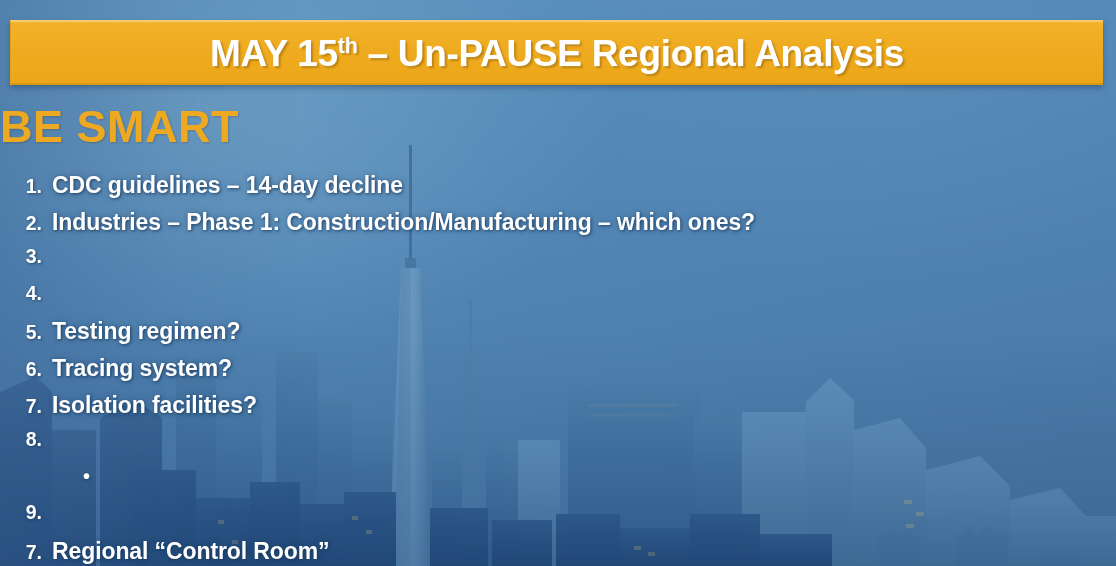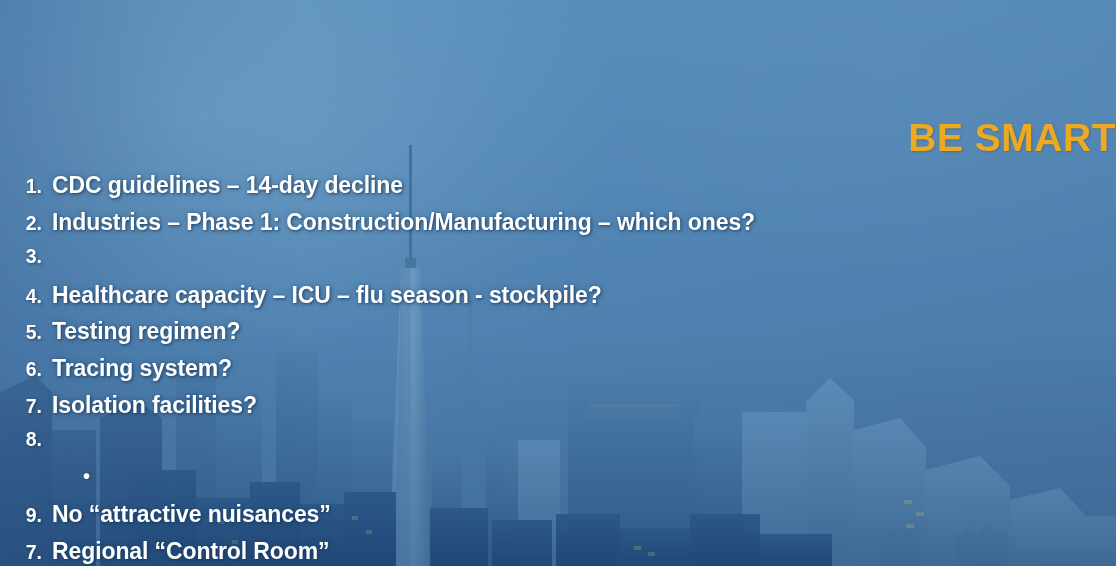--- a/index.html
+++ b/index.html
@@ -73,25 +73,25 @@
   }
   #title-text .sup {
     font-size: 0.58em;
     vertical-align: super;
     line-height: 0;
   }
 
   
   #subtitle {
     position: absolute;
-    top: 116px;
+    top: 101px;
     left: 0;
     width: 1116px;
-    text-align: right;
-    font-size: 39px;
+    text-align: left;
+    font-size: 45px;
     font-weight: bold;
     color: #eda922;
     letter-spacing: 0.5px;
     text-shadow: 1px 1px 2px rgba(60,40,10,0.25);
   }
 
   
   #list {
     position: absolute;
     left: 0;
@@ -241,38 +241,42 @@
       <rect x="588" y="404" width="90" height="3" opacity="0.25"></rect>
       <rect x="588" y="414" width="90" height="3" opacity="0.18"></rect>
     </g>
 
     </svg>
     <div></div>
 
   <div class="scrim-left"></div>
   <div class="scrim-bottom"></div>
 
+  <div id="title-bar">
+    <div id="title-text">
+      <span>MAY 15</span><span class="sup">th</span><span> – Un-PAUSE Regional Analysis</span>
+    </div>
+  </div>
 
   <div id="subtitle">BE SMART</div>
 
   <div id="list">
       <div class="row">
         <div class="num">1.</div>
         <div class="text">CDC guidelines – 14-day decline</div>
       </div>
       <div class="row">
         <div class="num">2.</div>
         <div class="text">Industries – Phase 1: Construction/Manufacturing – which ones?</div>
       </div>
       <div class="row">
         <div class="num">3.</div>
       </div>
       <div class="row">
         <div class="num">4.</div>
-        <div class="text">Healthcare capacity – ICU – flu season - stockpile?</div>
       </div>
       <div class="row">
         <div class="num">5.</div>
         <div class="text">Testing regimen?</div>
       </div>
       <div class="row">
         <div class="num">6.</div>
         <div class="text">Tracing system?</div>
       </div>
       <div class="row">
@@ -280,21 +284,20 @@
         <div class="text">Isolation facilities?</div>
       </div>
       <div class="row">
         <div class="num">8.</div>
       </div>
       <div class="row sub">
         <div class="num">•</div>
       </div>
       <div class="row">
         <div class="num">9.</div>
-        <div class="text">No “attractive nuisances”</div>
       </div>
       <div class="row">
         <div class="num">7.</div>
         <div class="text">Regional “Control Room”</div>
       </div>
     </div>
 
 </div>
 
 </body></html>

